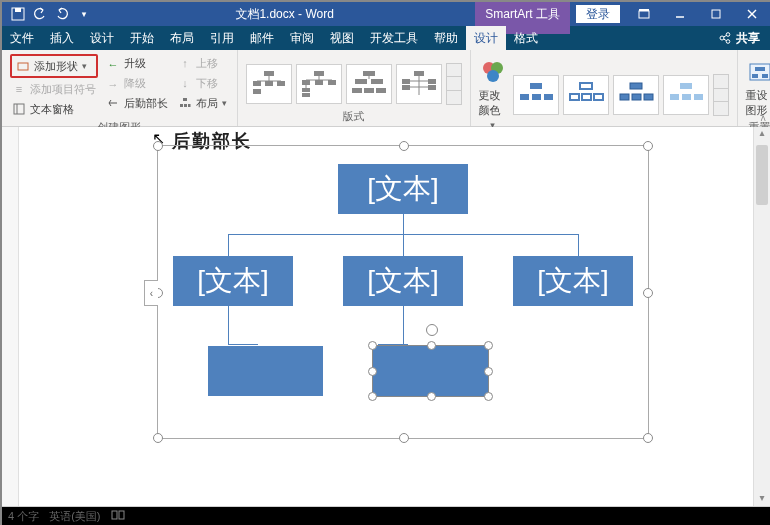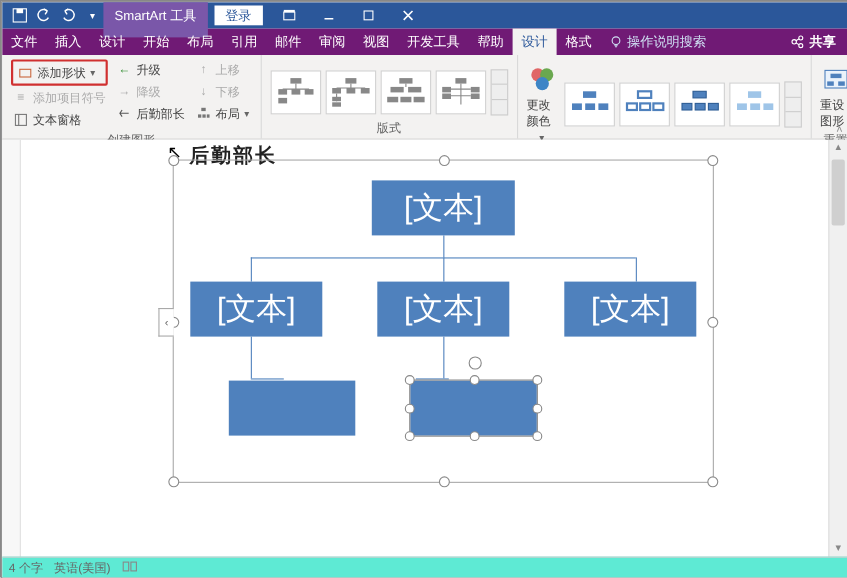--- a/index.html
+++ b/index.html
@@ -64,21 +64,21 @@
   .win-btn {
     width: 36px;
     height: 24px;
     display: flex;
     align-items: center;
     justify-content: center;
     color: #fff;
   }
   
   .tabs {
-    background: #701a75;
+    background: #0c4a6e;
     height: 24px;
     display: flex;
     align-items: stretch;
     color: #fff;
   }
   .tab {
     padding: 0 8px;
     display: flex;
     align-items: center;
     font-size: 12px;
@@ -336,21 +336,21 @@
   .sh-tl{left:-5px;top:-5px;} .sh-tr{right:-5px;top:-5px;}
   .sh-bl{left:-5px;bottom:-5px;} .sh-br{right:-5px;bottom:-5px;}
   .sh-tm{left:calc(50% - 4px);top:-5px;} .sh-bm{left:calc(50% - 4px);bottom:-5px;}
   .sh-ml{left:-5px;top:calc(50% - 4px);} .sh-mr{right:-5px;top:calc(50% - 4px);}
   .sh-rot{left:calc(50% - 5px);top:-22px;}
   
   .statusbar {
     position: absolute;
     left: 0; right: 0; bottom: 0;
     height: 18px;
-    background: #5eead4;
+    background: #000000;
     border-top: 1px solid #d0d0d0;
     display: flex;
     align-items: center;
     font-size: 11px;
     color: #666;
     padding: 0 6px;
     gap: 10px;
   }
 </style>
 </head>
@@ -373,20 +373,21 @@
     <div class="qat-btn">
       <svg width="14" height="14" viewBox="0 0 14 14">
           <path d="M4 3 A5 5 0 1 1 3 9" fill="none" stroke="#fff" stroke-width="1.3"></path>
           <path d="M4 3 L7 1 M4 3 L6 6" stroke="#fff" stroke-width="1.3"></path>
         </svg>
     </div>
     <div class="qat-btn">
         <span style="font-size:9px;">▾</span>
       </div>
   </div>
+  <div class="title">文档1.docx - Word</div>
   <div class="context-tab">SmartArt 工具</div>
   <div class="login-btn">登录</div>
   <div class="win-btn">
       <svg width="12" height="12" viewBox="0 0 12 12">
         <rect x="1" y="3" width="10" height="7" fill="none" stroke="#fff"></rect>
         <rect x="1" y="1" width="10" height="2" fill="#fff"></rect>
       </svg>
     </div>
   <div class="win-btn">
       <svg width="12" height="12">
@@ -413,28 +414,20 @@
   <div class="tab">开始</div>
   <div class="tab">布局</div>
   <div class="tab">引用</div>
   <div class="tab">邮件</div>
   <div class="tab">审阅</div>
   <div class="tab">视图</div>
   <div class="tab">开发工具</div>
   <div class="tab">帮助</div>
   <div class="tab selected context">设计</div>
   <div class="tab">格式</div>
-  <div class="tellme">
-    <svg width="12" height="12" viewBox="0 0 12 12">
-        <circle cx="6" cy="5" r="3.5" fill="none" stroke="#cfe0f3"></circle>
-        <line x1="4.5" y1="9" x2="7.5" y2="9" stroke="#cfe0f3"></line>
-        <line x1="5" y1="10.5" x2="7" y2="10.5" stroke="#cfe0f3"></line>
-      </svg>
-    <span>操作说明搜索</span>
-  </div>
   <div class="share">
     <svg width="14" height="14" viewBox="0 0 14 14">
         <circle cx="4" cy="7" r="2" fill="none" stroke="#fff"></circle>
         <circle cx="10" cy="3.5" r="1.8" fill="none" stroke="#fff"></circle>
         <circle cx="10" cy="10.5" r="1.8" fill="none" stroke="#fff"></circle>
         <line x1="5.6" y1="6" x2="8.5" y2="4.3" stroke="#fff"></line>
         <line x1="5.6" y1="8" x2="8.5" y2="9.7" stroke="#fff"></line>
       </svg>
     <span>共享</span>
   </div>

